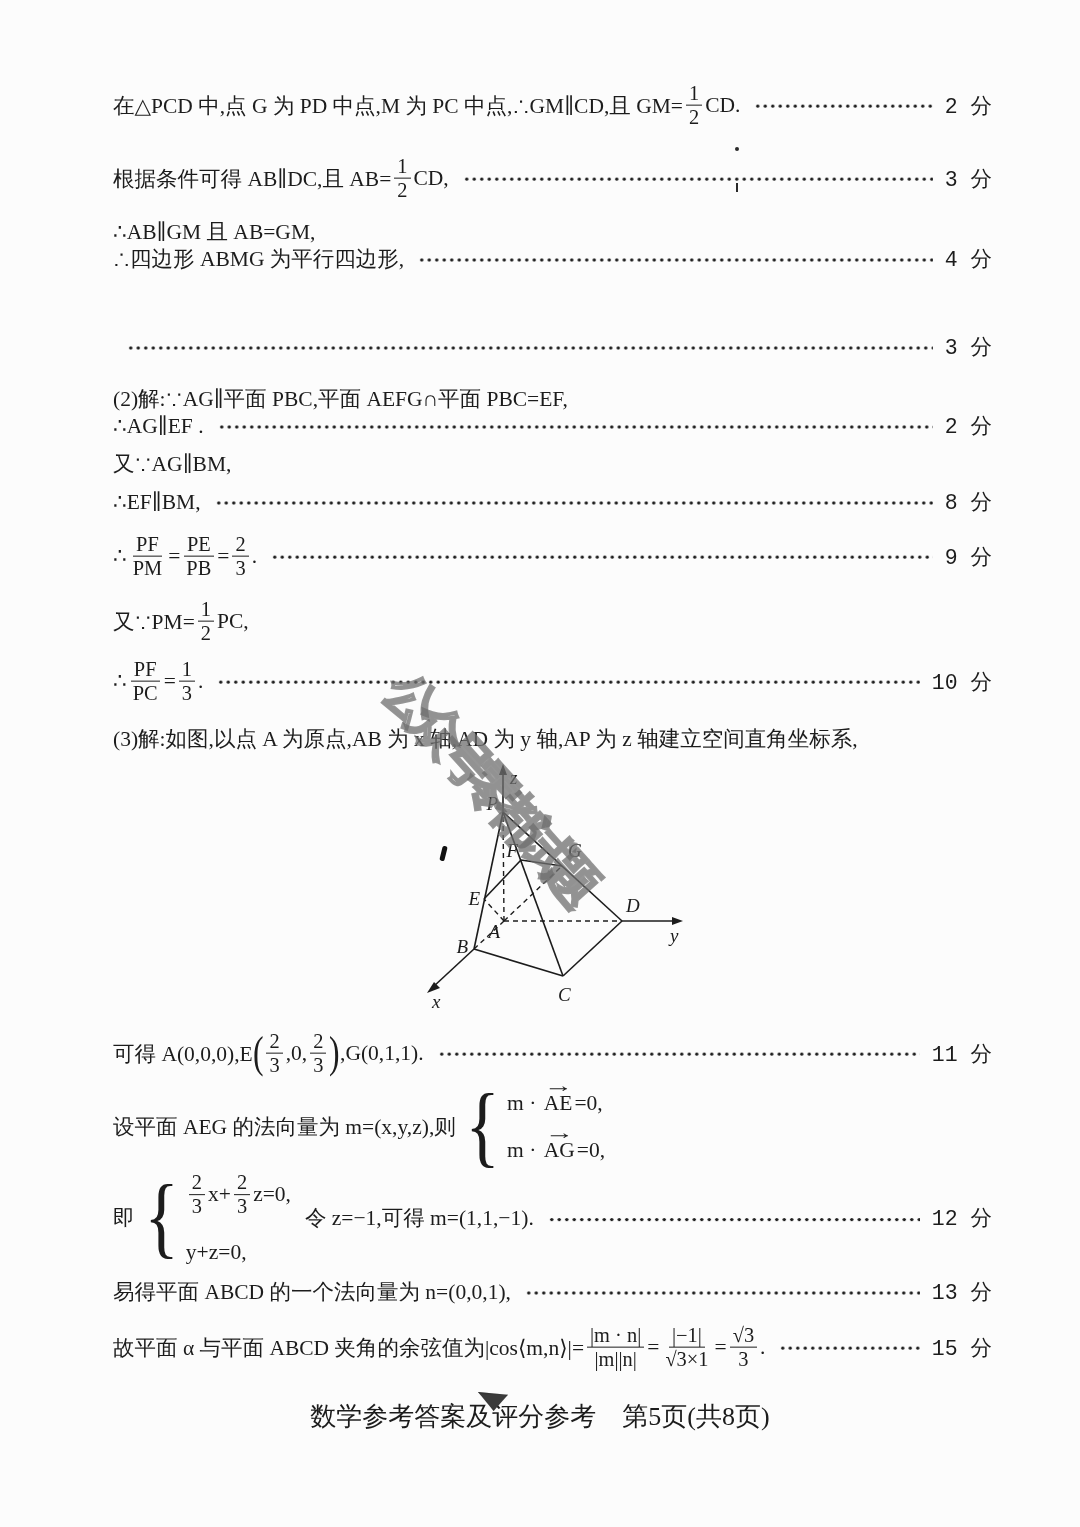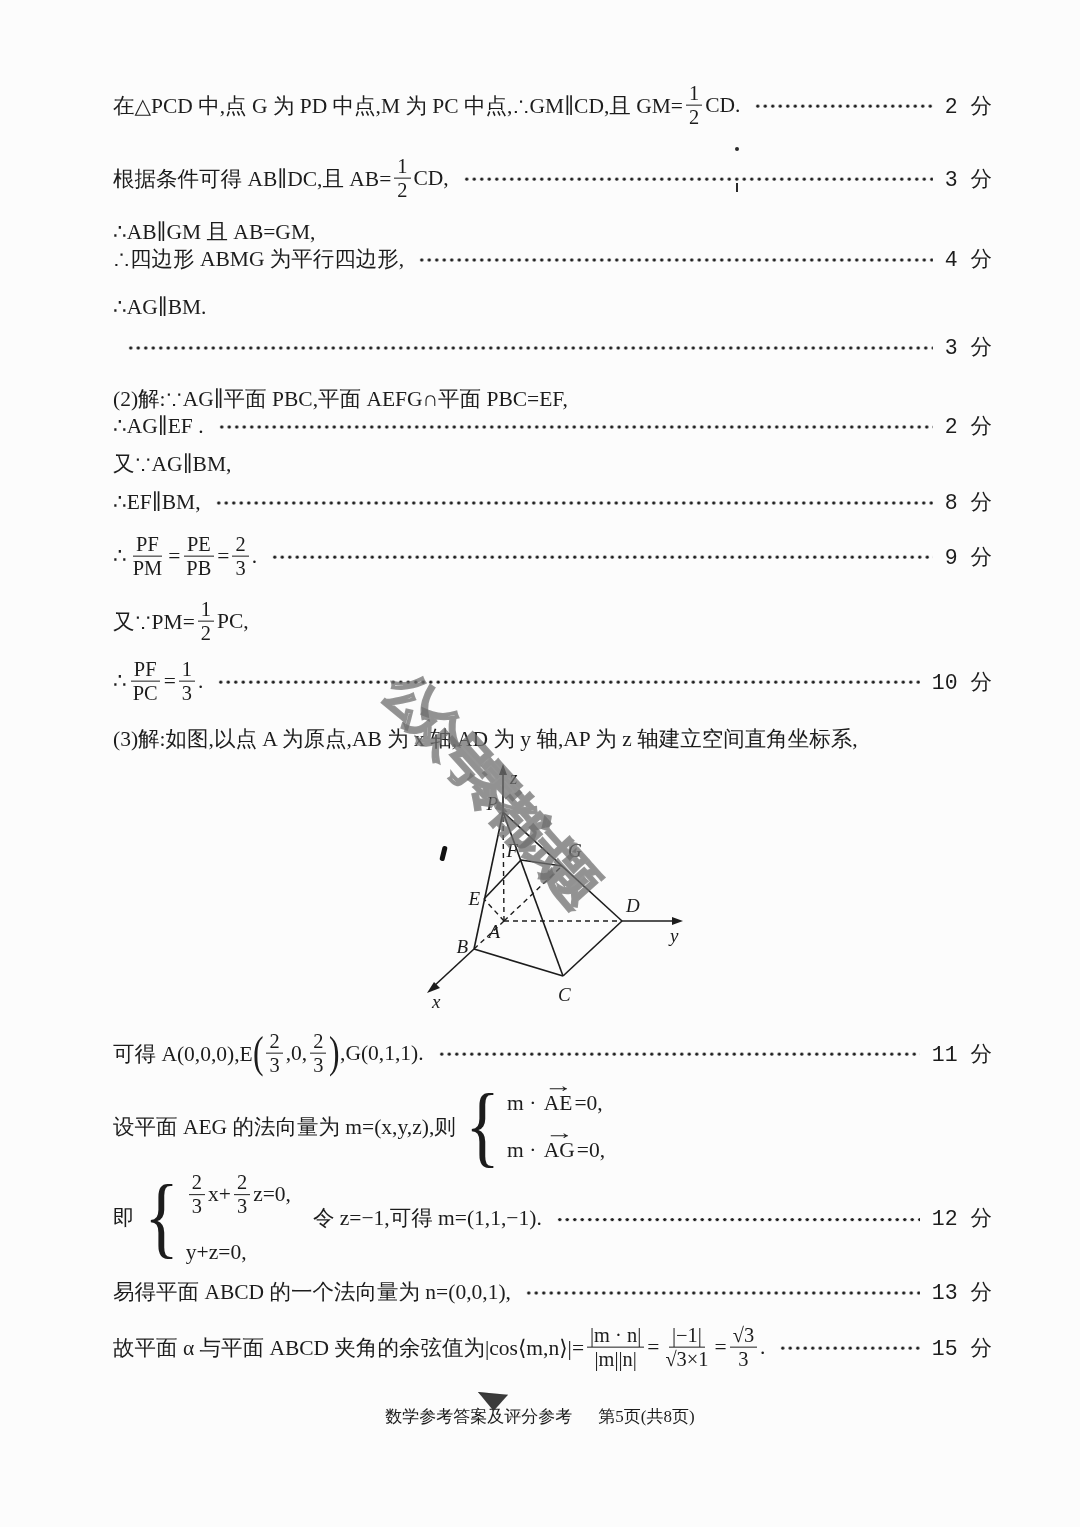--- a/index.html
+++ b/index.html
@@ -24,21 +24,21 @@
   .vec{position:relative;display:inline-block;margin:0 2px;}
   .vec .ar{position:absolute;top:-15px;left:50%;transform:translateX(-50%) scaleX(1.6);font-size:0.85em;}
   .bigp{font-size:2.05em;font-weight:300;line-height:1;transform:scaleX(0.72);margin:0 -2px;}
   .watermark{position:absolute;left:420px;top:658px;transform:rotate(48deg);transform-origin:0 0;
         font-family:"Liberation Sans","DejaVu Sans",sans-serif;font-weight:700;font-size:52px;
         letter-spacing:-12px;color:rgba(150,150,150,0.12);
         -webkit-text-stroke:2.2px rgba(110,110,110,0.72);white-space:nowrap;z-index:5;}
   .diagram{position:absolute;left:408px;top:758px;width:290px;height:255px;}
   .diagram text{font-size:19px;font-style:italic;fill:#1c1c1c;}
   .footer{position:absolute;top:1416px;left:0;width:100%;display:flex;justify-content:center;
-        gap:26px;font-size:17px;transform:translateY(-50%);}
+        gap:26px;font-size:26px;transform:translateY(-50%);}
   .tri-mark{position:absolute;left:478px;top:1392px;width:30px;height:19px;background:#3b3b3b;
         clip-path:polygon(0 0,100% 15%,52% 100%);box-shadow:inset 0 0 3px #111;z-index:6;}
   .dot-artifact{position:absolute;left:735px;top:147px;width:4px;height:4px;background:#2a2a2a;border-radius:50%;}
   .tick-artifact{position:absolute;left:736px;top:183px;width:2px;height:9px;background:#2a2a2a;}
   .comma-artifact{position:absolute;left:441px;top:846px;width:5px;height:15px;background:#111;
         border-radius:2px;transform:rotate(14deg);}
 </style>
 </head>
 <body>
 
@@ -74,23 +74,20 @@
   <div class="line" style="top:231px">
     <span class="t">∴AB∥GM 且 AB=GM,</span>
   </div>
 
   <div class="line" style="top:258px">
     <span class="t">∴四边形 ABMG 为平行四边形,</span>
     <span class="dots"></span>
     <span class="score">4 分</span>
   </div>
 
-  <div class="line" style="top:307px">
-    <span class="t">∴AG∥BM.</span>
-  </div>
 
   <div class="line" style="top:346px">
     <span class="dots"></span>
     <span class="score">3 分</span>
   </div>
 
   <div class="line" style="top:398px">
     <span class="t">(2)解:∵AG∥平面 PBC,平面 AEFG∩平面 PBC=EF,</span>
   </div>
 
@@ -244,21 +241,21 @@
         <span class="frac">
             <span class="fn">2</span>
             <span class="fd">3</span>
           </span>
         <span class="t">z=0,</span>
       </span>
       <span class="sysrow">
         <span class="t">y+z=0,</span>
       </span>
     </span>
-    <span class="t" style="margin-left:22px">令 z=−1,可得 m=(1,1,−1).</span>
+    <span class="t" style="margin-left:14px">令 z=−1,可得 m=(1,1,−1).</span>
     <span class="dots"></span>
     <span class="score">12 分</span>
   </div>
 
   <div class="line" style="top:1291px">
     <span class="t">易得平面 ABCD 的一个法向量为 n=(0,0,1),</span>
     <span class="dots"></span>
     <span class="score">13 分</span>
   </div>
 

